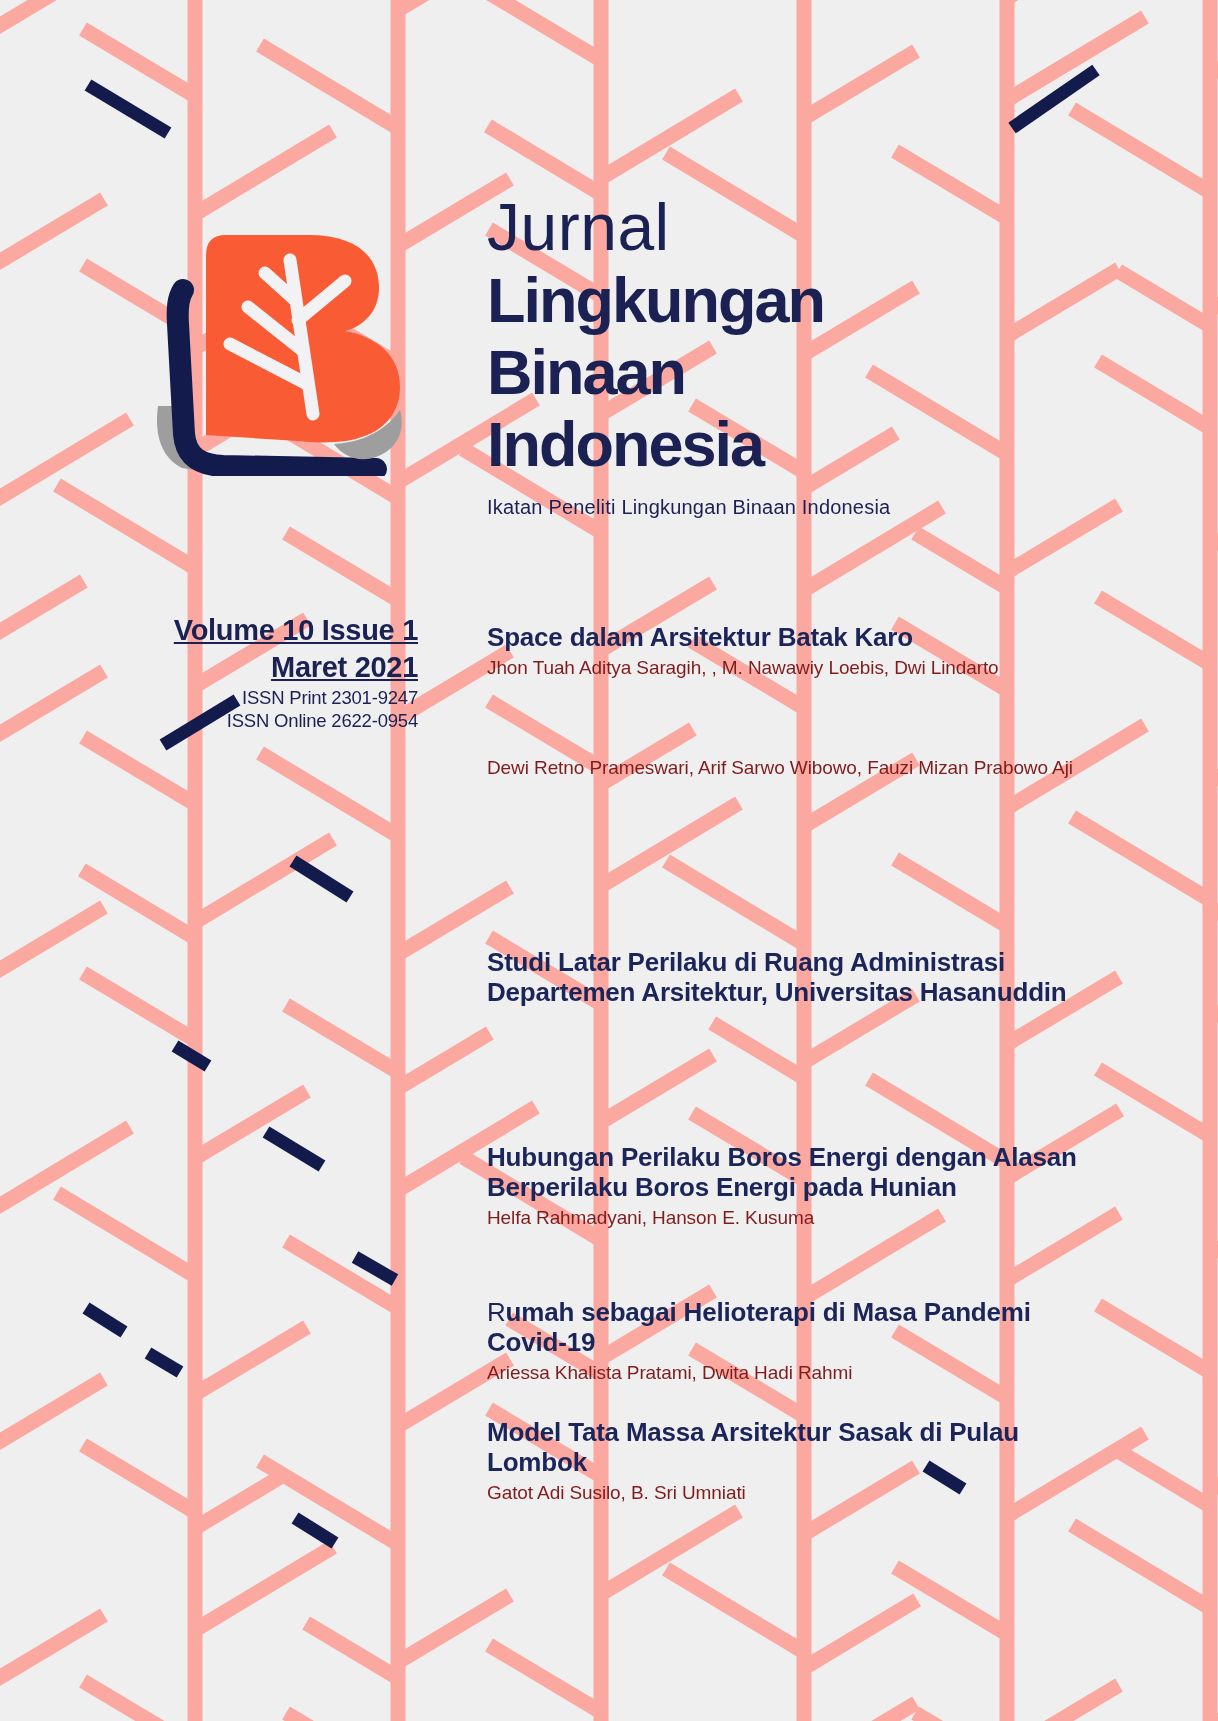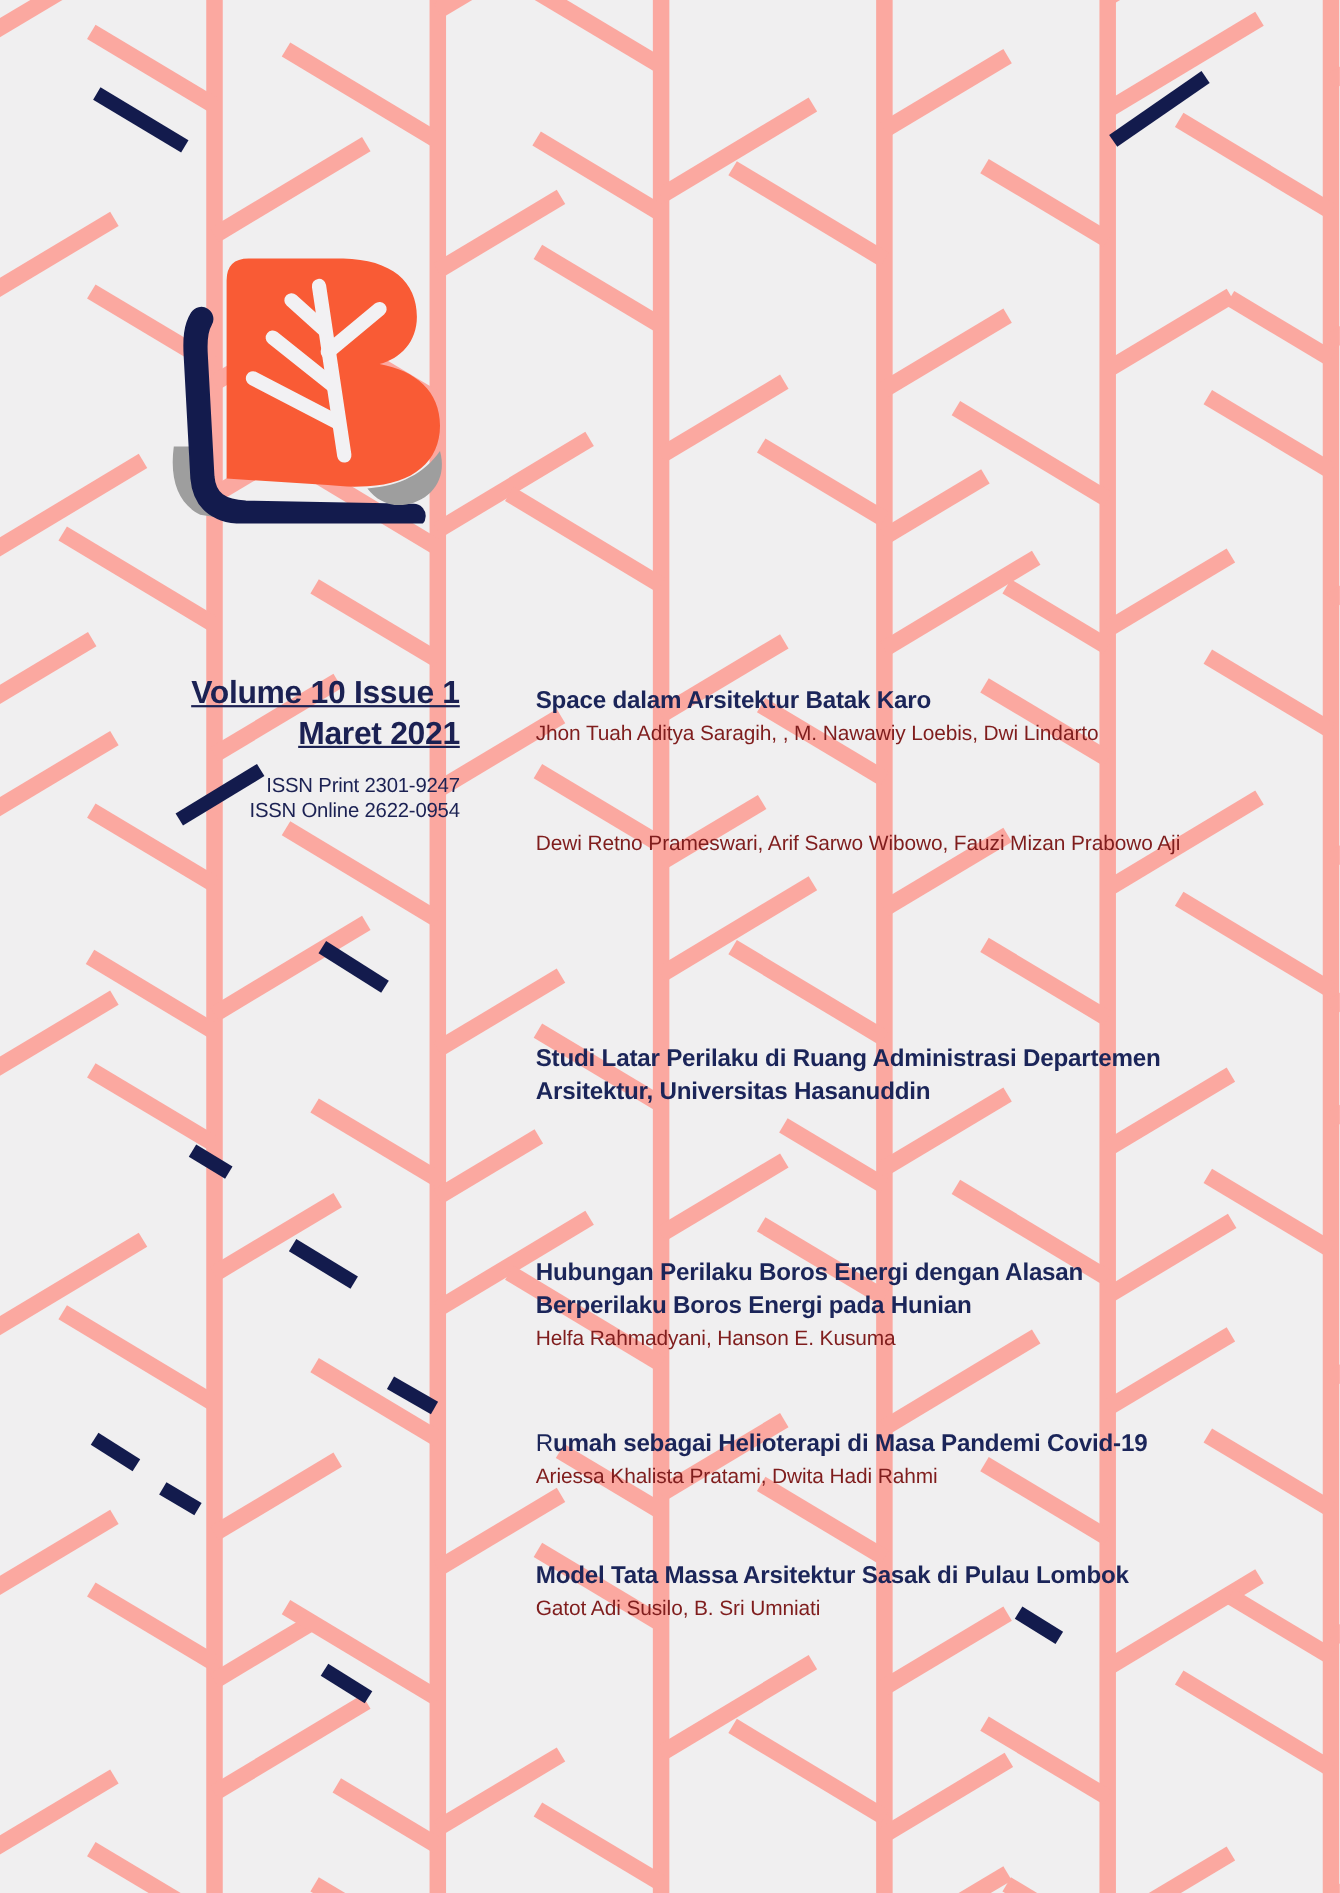--- a/index.html
+++ b/index.html
@@ -11,25 +11,25 @@
   }
   .page{position:absolute;inset:0;overflow:hidden;}
   #bg{position:absolute;left:0;top:0;z-index:0;}
   .logo{position:absolute;left:138px;top:196px;width:275px;height:280px;z-index:2;}
   .masthead{position:absolute;left:487px;top:190px;z-index:2;color:#1b2153;}
   .jurnal{font-size:66px;line-height:74px;font-weight:400;letter-spacing:.5px;}
   .tbold{font-size:63px;line-height:72px;font-weight:700;letter-spacing:-2px;}
   .subtitle{font-size:20px;line-height:26px;margin-top:14px;letter-spacing:.2px;}
   .issue{position:absolute;left:0;top:612px;width:418px;text-align:right;z-index:2;color:#1b2153;}
   .vol{font-size:29px;font-weight:700;line-height:37px;letter-spacing:-.3px;text-decoration:underline;}
-  .issn-group{margin-top:16px;}
+  .issn-group{}
   .issn{font-size:18.5px;line-height:23px;letter-spacing:-.2px;}
   .articles{position:absolute;left:487px;top:0;width:618px;z-index:2;}
   .article{position:absolute;width:100%;}
-  .atitle{margin:0;font-size:22px;line-height:30px;font-weight:700;color:#1b2559;letter-spacing:-.2px;}
+  .atitle{margin:0;font-size:26px;line-height:30px;font-weight:700;color:#1b2559;letter-spacing:-.2px;}
   .aauthors{margin:3px 0 0;font-size:19px;line-height:26px;font-weight:400;color:#7f1d1d;letter-spacing:-.1px;}
   .fl-light::first-letter{font-weight:400;}
 </style>
 </head>
 <body>
 
 <div class="page">
 
   <svg id="bg" width="1218" height="1721" viewBox="0 0 1218 1721">
       <rect x="-15.5" y="-10" width="15" height="1741" fill="#fba8a0"></rect>
@@ -190,20 +190,27 @@
     <path d="M 88,39 L 174,39 C 218,40 241,60 241,92 C 241,115 226,130 207,135 C 240,141 262,160 262,191 C 262,223 238,244 196,246 C 182,247 170,246 160,245 L 68,239 L 68,59 Q 68,39 88,39 Z" fill="#f95b35"></path>
     <g stroke="#f2f1f3" stroke-width="13" stroke-linecap="round" fill="none">
       <path d="M 175,218 L 152,64"></path>
       <path d="M 160,124 L 207,85"></path>
       <path d="M 157,104 L 127,77"></path>
       <path d="M 164,154 L 110,111"></path>
       <path d="M 169,188 L 92,148"></path>
     </g>
   </svg>
 
+  <div class="masthead">
+    <div class="jurnal">Jurnal</div>
+    <div class="tbold">Lingkungan</div>
+    <div class="tbold">Binaan</div>
+    <div class="tbold">Indonesia</div>
+    <div class="subtitle">Ikatan Peneliti Lingkungan Binaan Indonesia</div>
+  </div>
 
   <aside class="issue">
     <div class="vol">Volume 10 Issue 1</div>
     <div class="vol">Maret 2021</div>
     <div class="issn-group">
       <div class="issn">ISSN Print 2301-9247</div>
       <div class="issn">ISSN Online 2622-0954</div>
     </div>
   </aside>
 

